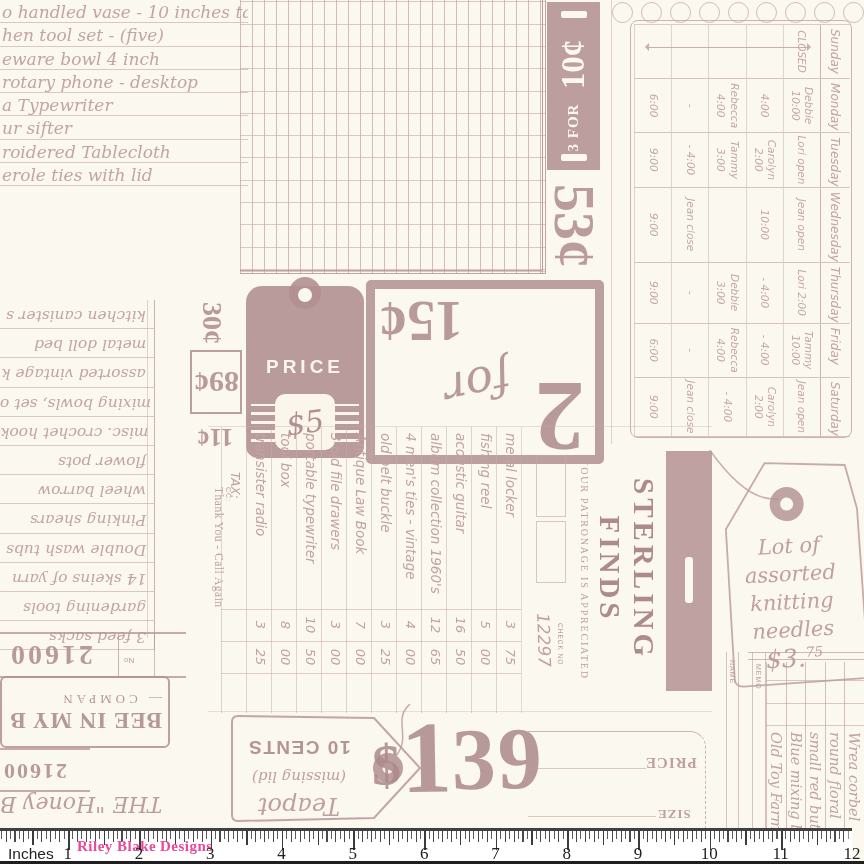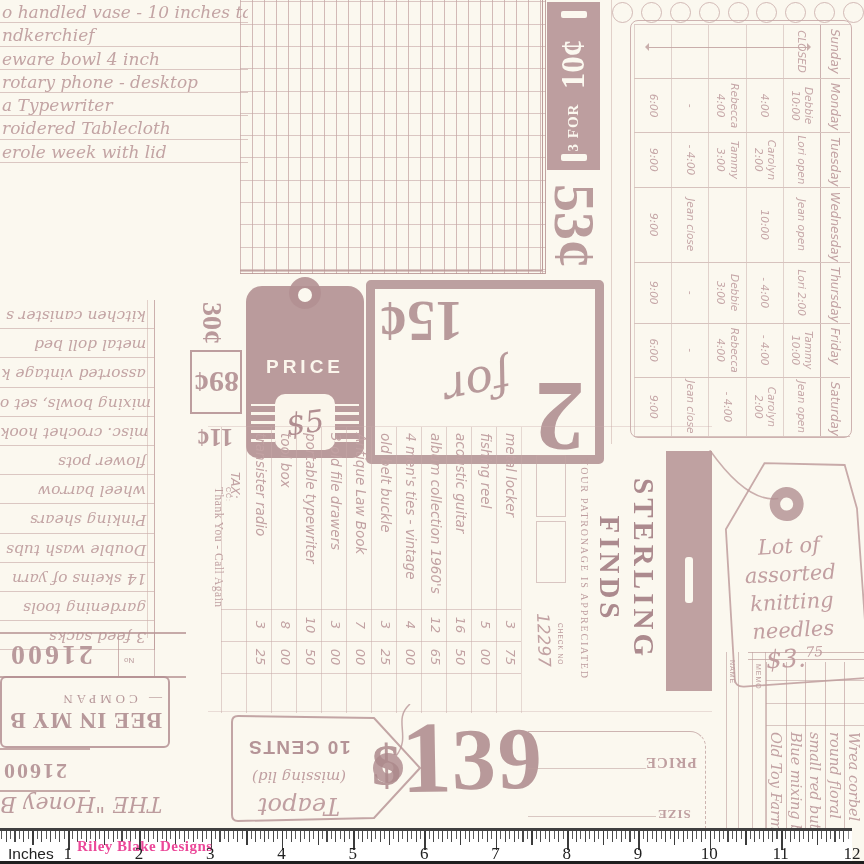--- a/index.html
+++ b/index.html
@@ -167,26 +167,27 @@
   svg{position:absolute;left:0;top:0;}
 </style>
 </head>
 <body>
 
 <div id="canvas" class="nosel">
 
   <div id="listTL" class="abs ruledlist">
 
   <div class="row"><span>o handled vase - 10 inches tall</span></div>
-      <div class="row"><span>ndkerchief</span></div>
+      <div class="row"><span>hen tool set - (five)</span></div>
       <div class="row"><span>eware bowl 4 inch</span></div>
       <div class="row"><span>rotary phone - desktop</span></div>
       <div class="row"><span>a Typewriter</span></div>
+      <div class="row"><span>ur sifter</span></div>
       <div class="row"><span>roidered Tablecloth</span></div>
-      <div class="row"><span>erole week with lid</span></div>
+      <div class="row"><span>erole ties with lid</span></div>
     </div>
 
   <div id="grid" class="abs"></div>
 
   <div id="bar10" class="abs">
     <div class="dash"></div>
     <div style="height:72px;width:100%;display:flex;align-items:center;justify-content:center;">
         <span class="rn90span big">10¢</span>
       </div>
     <div style="height:34px;width:100%;display:flex;align-items:center;justify-content:center;">

